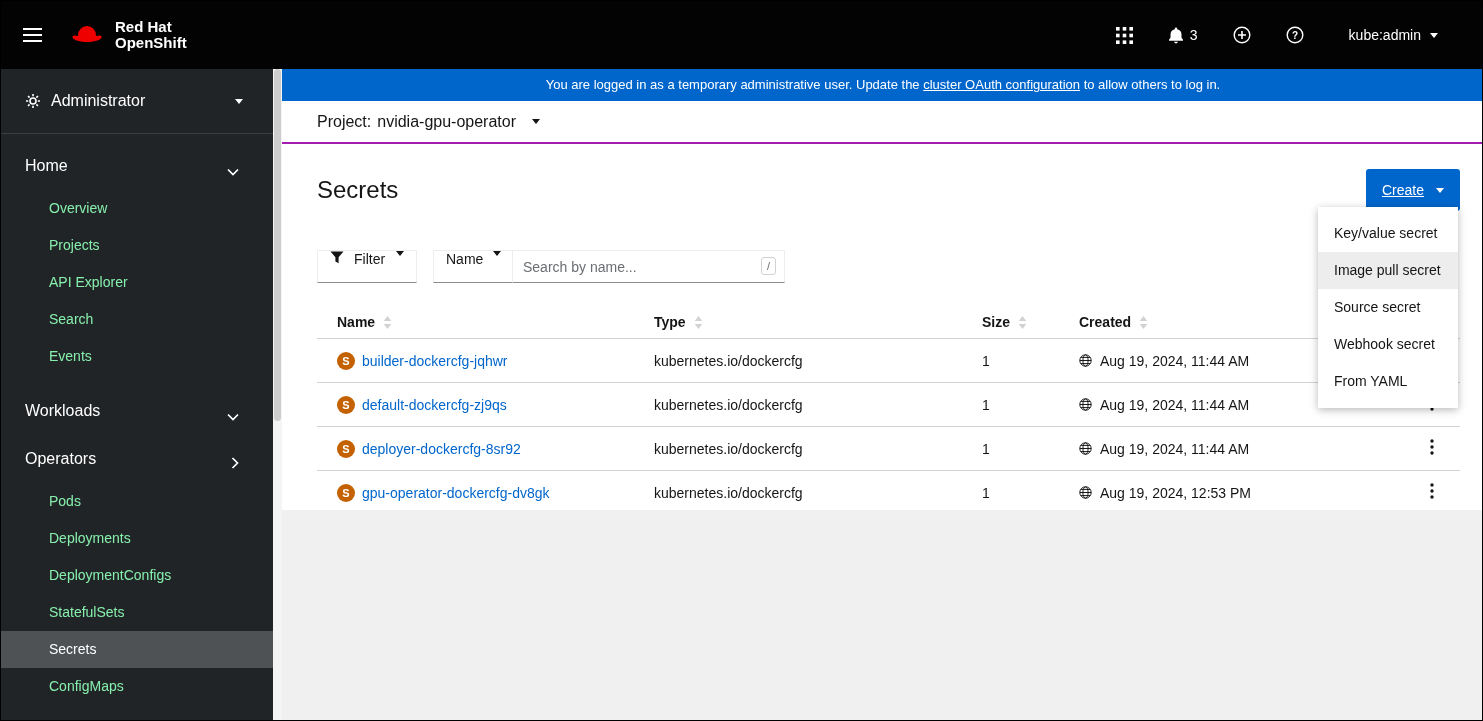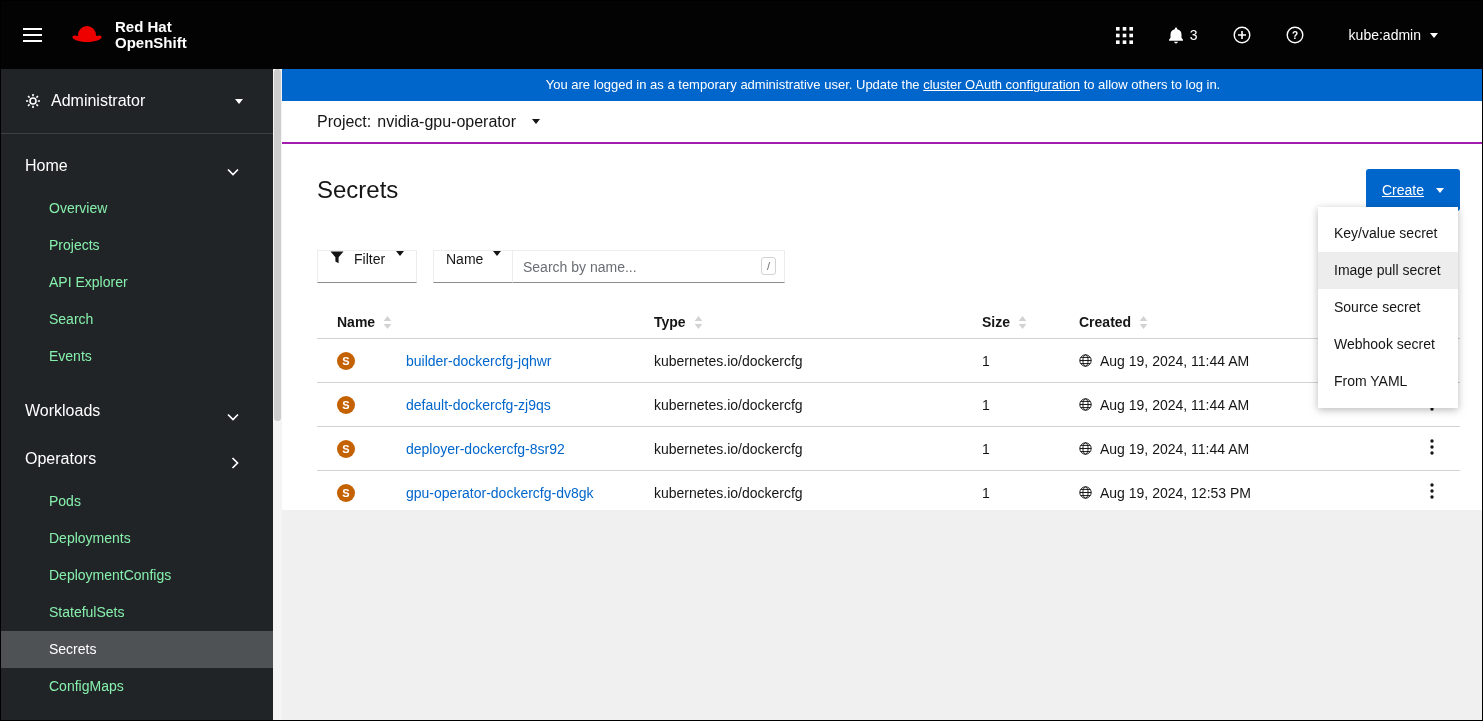--- a/index.html
+++ b/index.html
@@ -61,21 +61,21 @@
 
   .table { margin:23px 24px 0 35px; width:1143px; }
   .thead, .tr { display:grid; grid-template-columns:317px 328px 97px 345px 1fr; }
   .thead { height:33px; border-bottom:1px solid #d2d2d2; }
   .th { display:flex; align-items:center; gap:8px; padding-left:20px; font-size:14px; font-weight:700; cursor:pointer; }
   .tr { height:44px; border-bottom:1px solid #d2d2d2; }
   .td { display:flex; align-items:center; padding-left:20px; font-size:14px; color:#151515; }
   .name-cell { gap:7px; }
   .created-cell { gap:8px; }
   .secret-badge { width:18px; height:18px; border-radius:50%; background:#c46100; color:#fff; font-size:11px; font-weight:700; display:inline-flex; align-items:center; justify-content:center; flex:none; }
-  .link { color:#0066cc; text-decoration:none; cursor:pointer;margin-left:44px; }
+  .link { color:#0066cc; text-decoration:none; cursor:pointer; }
   .kebab-cell { justify-content:center; padding-left:0; }
   .kebab { background:none; border:none; cursor:pointer; padding:4px 8px; }
 
   
   .create-menu { position:absolute; top:206px; right:24px; width:140px; background:#fff; box-shadow:0 2px 8px rgba(0,0,0,.28); padding:8px 0; list-style:none; z-index:40; }
   .menu-item { padding:9px 16px; font-size:14px; color:#151515; line-height:19px; cursor:pointer; white-space:nowrap; }
   .menu-item.highlighted { background:#ededed; }
 </style>
 </head>
 <body>

